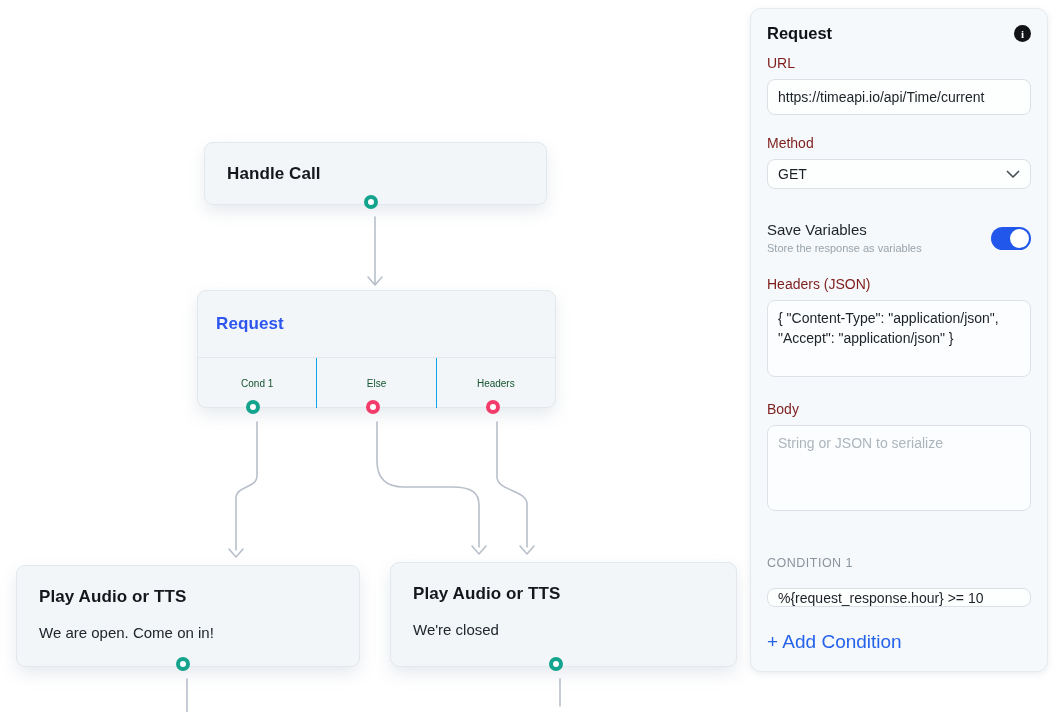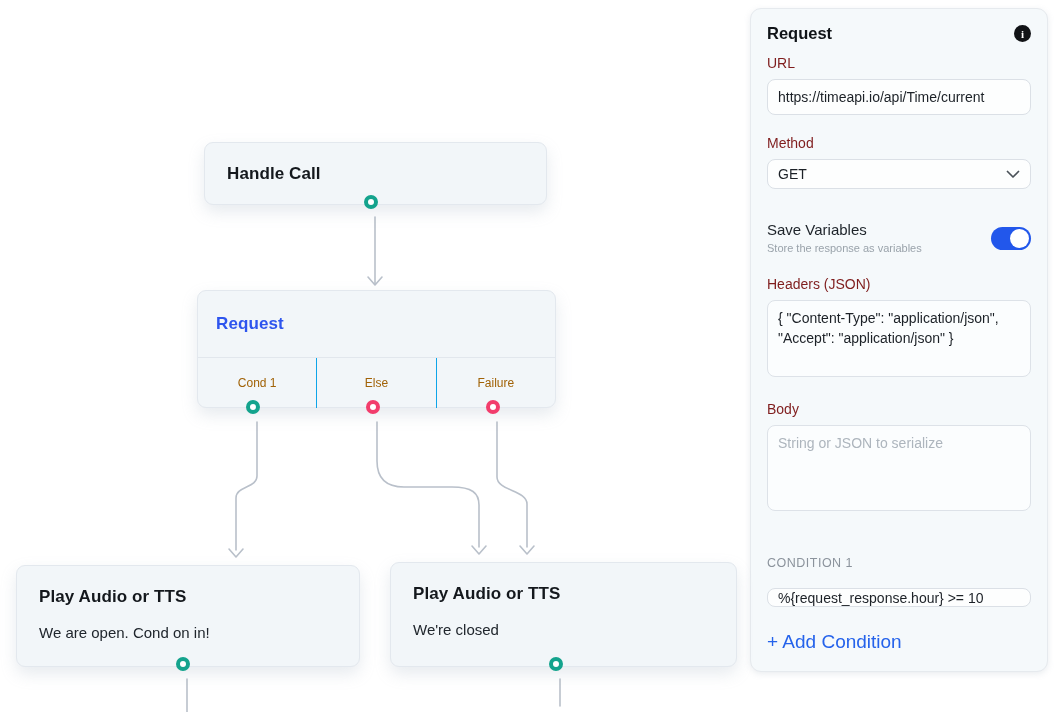--- a/index.html
+++ b/index.html
@@ -28,21 +28,21 @@
   .node-title.blue { color: #2e55ee; }
   .node-subtitle { font-size: 15px; color: #20262d; margin-top: 17px; }
 
   .node-handle { left: 204px; top: 142px; width: 343px; height: 63px; display: flex; align-items: center; padding-left: 22px; }
 
   .node-request { left: 197px; top: 290px; width: 359px; height: 118px; }
   .request-titlebar { height: 67px; display: flex; align-items: center; padding-left: 18px; border-bottom: 1px solid #e2e7ed; }
   .outputs-row { display: flex; height: 50px; }
   .output-cell {
     flex: 1; display: flex; align-items: center; justify-content: center;
-    font-size: 12px; color: #a16207;
+    font-size: 10px; color: #14532d;
   }
   .output-cell + .output-cell { border-left: 1px solid #0ea5e9; }
 
   .node-play-left  { left: 16px;  top: 565px; width: 344px; height: 102px; padding: 21px 22px; }
   .node-play-right { left: 390px; top: 562px; width: 347px; height: 105px; padding: 21px 22px; }
 
   .port {
     position: absolute; width: 14px; height: 14px; border-radius: 50%;
     background: #ffffff; border: 4px solid #14a38d; z-index: 3;
   }
@@ -142,27 +142,27 @@
     <div class="node-title">Handle Call</div>
   </div>
 
   <div class="node node-request">
     <div class="request-titlebar">
       <div class="node-title blue">Request</div>
     </div>
     <div class="outputs-row">
       <div class="output-cell">Cond 1</div>
       <div class="output-cell">Else</div>
-      <div class="output-cell">Failure</div>
+      <div class="output-cell">Headers</div>
     </div>
   </div>
 
   <div class="node node-play-left">
     <div class="node-title">Play Audio or TTS</div>
-    <div class="node-subtitle">We are open. Cond on in!</div>
+    <div class="node-subtitle">We are open. Come on in!</div>
   </div>
 
   <div class="node node-play-right">
     <div class="node-title">Play Audio or TTS</div>
     <div class="node-subtitle">We're closed</div>
   </div>
 
   <span class="port port-handle-out"></span>
   <span class="port port-cond1"></span>
   <span class="port pink port-else"></span>

